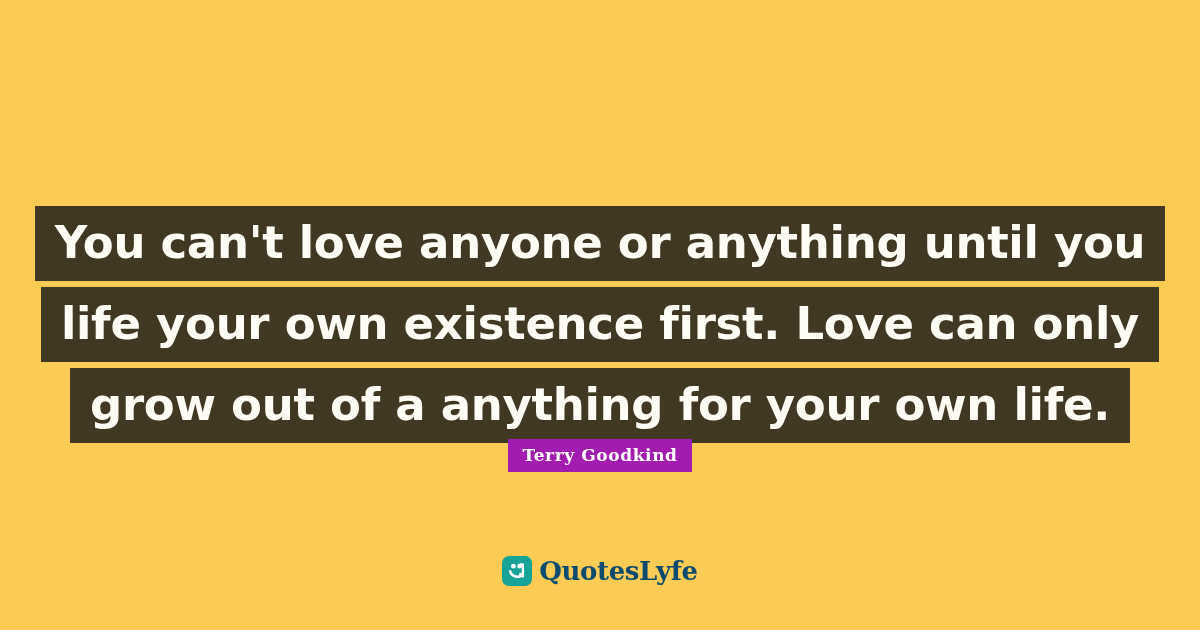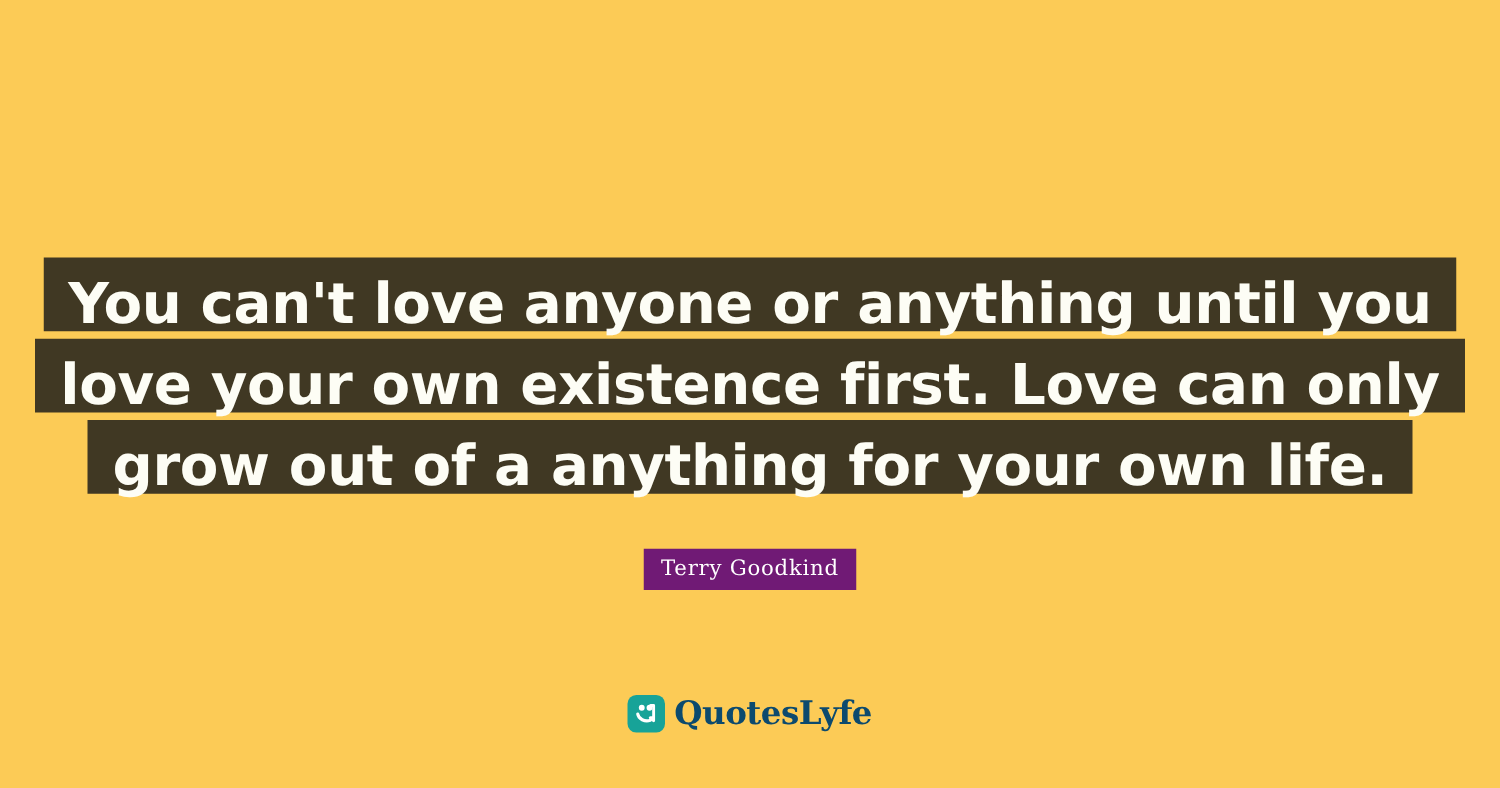--- a/index.html
+++ b/index.html
@@ -38,21 +38,21 @@
 
   .quote-line {
     background: #403823;
     color: #FDFDF5;
     font-family: "DejaVu Sans", sans-serif;
     font-weight: 700;
     font-size: 45px;
     line-height: 1;
     letter-spacing: -0.3px;
     white-space: nowrap;
-    padding: 14px 20px 0 20px;
+    padding: 14px 20px 16px 20px;
     margin-bottom: 6px;
     text-align: right;
     box-sizing: border-box;
   }
   .quote-line:last-child {
     margin-bottom: 0;
   }
 
   
   #author-wrap {
@@ -106,26 +106,26 @@
     white-space: nowrap;
   }
 </style>
 </head>
 <body>
 
 <div id="quote-card" style="background: rgb(252, 203, 86);">
 
   <div id="quote-block">
     <div class="quote-line" style="background: rgb(64, 56, 35); color: rgb(253, 253, 245);">You can't love anyone or anything until you</div>
-    <div class="quote-line" style="background: rgb(64, 56, 35); color: rgb(253, 253, 245);">love your own existence first. Love can only</div>
+    <div class="quote-line" style="background: rgb(64, 56, 35); color: rgb(253, 253, 245);">life your own existence first. Love can only</div>
     <div class="quote-line" style="background: rgb(64, 56, 35); color: rgb(253, 253, 245);">grow out of a anything for your own life.</div>
   </div>
 
   <div id="author-wrap">
-    <div id="author-badge" style="background: #701a75; color: rgb(255, 255, 255);">Terry Goodkind</div>
+    <div id="author-badge" style="background: #a21caf; color: rgb(255, 255, 255); font-weight: bold;">Terry Goodkind</div>
   </div>
 
   <div id="brand">
     <span id="brand-mark" style="background: rgb(23, 163, 152);">
       <svg width="22" height="22" viewBox="0 0 22 22" aria-hidden="true">
         <circle cx="7.4" cy="6.2" r="2.35" fill="#FFFFFF"></circle>
         <circle cx="13.6" cy="6.2" r="2.35" fill="#FFFFFF"></circle>
         <path d="M4.2 11.2 a7.4 6.2 0 0 0 10.1 5.0" stroke="#FFFFFF" stroke-width="2.5" fill="none" stroke-linecap="round"></path>
         <path d="M14.6 4.4 L16.9 4.4 L16.9 16.6 L14.2 14.1 L16.9 14.1" stroke="#FFFFFF" stroke-width="2.3" fill="none" stroke-linejoin="round" stroke-linecap="round"></path>
       </svg>

